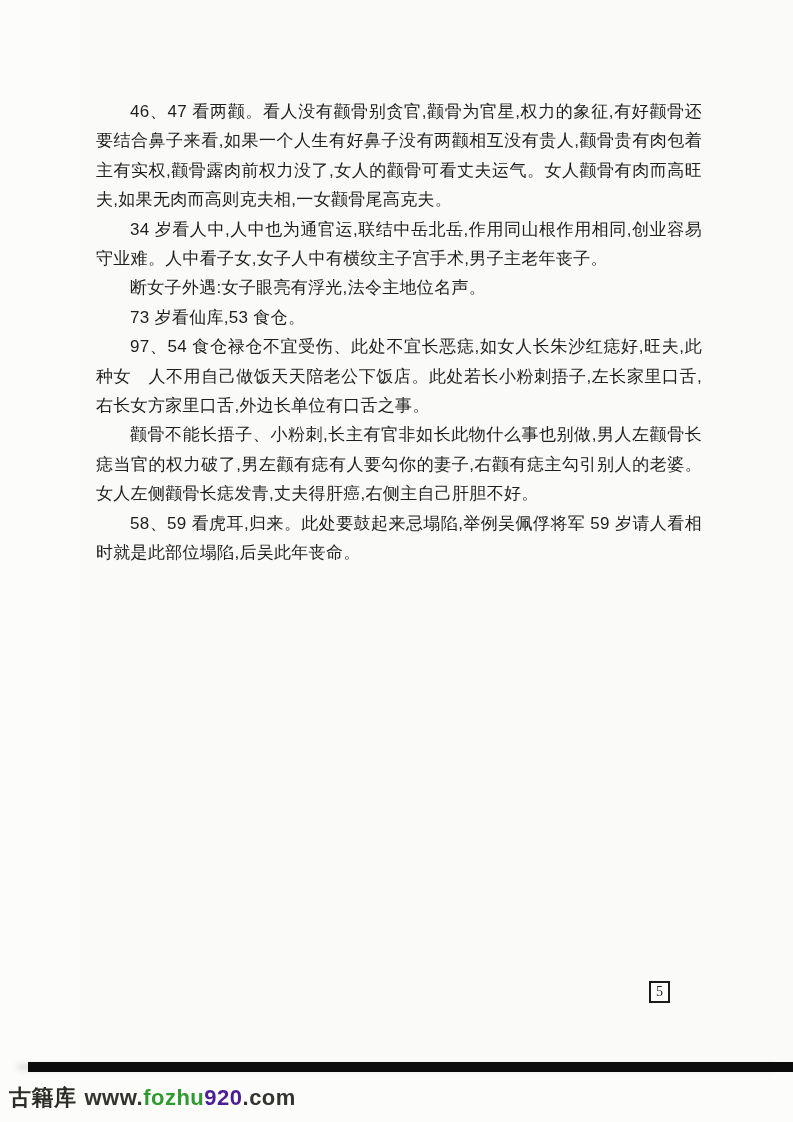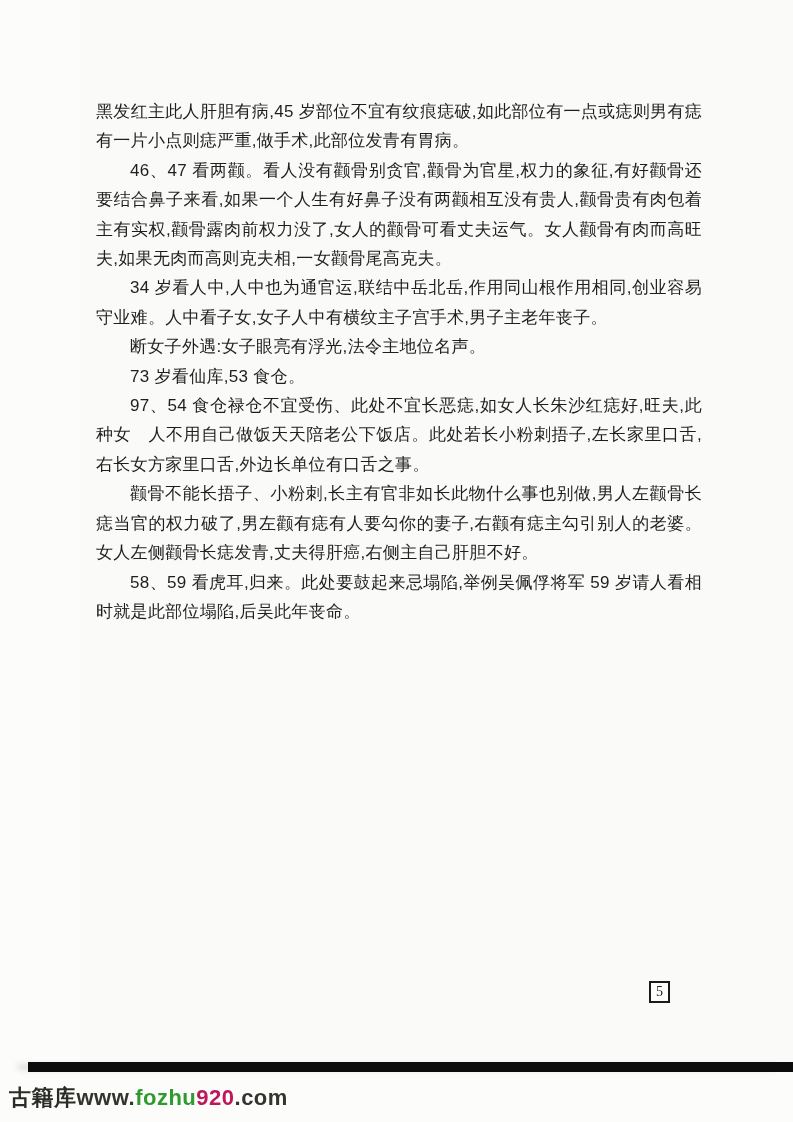--- a/index.html
+++ b/index.html
@@ -67,33 +67,33 @@
     position: absolute;
     left: 9px;
     top: 1083px;
     font-weight: bold;
     font-size: 22px;
     letter-spacing: 0.5px;
     color: #33332f;
     white-space: nowrap;
   }
   .watermark .wm-name {
+    margin-right: 8px;
     color: #2b2b27;
   }
   .wm-green { color: #2f9b2f; }
-  .wm-red   { color: #be185d; }
+  .wm-red   { color: #4c1d95; }
   .wm-dark  { color: #33332f; text-align: center; }
 </style>
 </head>
 <body>
 
 <div class="scan-sheet"></div>
 
 <div class="text-block">
-  <p class="para no-indent">黑发红主此人肝胆有病,45 岁部位不宜有纹痕痣破,如此部位有一点或痣则男有痣有一片小点则痣严重,做手术,此部位发青有胃病。</p>
   <p class="para">46、47 看两颧。看人没有颧骨别贪官,颧骨为官星,权力的象征,有好颧骨还要结合鼻子来看,如果一个人生有好鼻子没有两颧相互没有贵人,颧骨贵有肉包着主有实权,颧骨露肉前权力没了,女人的颧骨可看丈夫运气。女人颧骨有肉而高旺夫,如果无肉而高则克夫相,一女颧骨尾高克夫。</p>
   <p class="para">34 岁看人中,人中也为通官运,联结中岳北岳,作用同山根作用相同,创业容易守业难。人中看子女,女子人中有横纹主子宫手术,男子主老年丧子。</p>
   <p class="para">断女子外遇:女子眼亮有浮光,法令主地位名声。</p>
   <p class="para">73 岁看仙库,53 食仓。</p>
   <p class="para">97、54 食仓禄仓不宜受伤、此处不宜长恶痣,如女人长朱沙红痣好,旺夫,此种女　人不用自己做饭天天陪老公下饭店。此处若长小粉刺捂子,左长家里口舌,右长女方家里口舌,外边长单位有口舌之事。</p>
   <p class="para">颧骨不能长捂子、小粉刺,长主有官非如长此物什么事也别做,男人左颧骨长痣当官的权力破了,男左颧有痣有人要勾你的妻子,右颧有痣主勾引别人的老婆。女人左侧颧骨长痣发青,丈夫得肝癌,右侧主自己肝胆不好。</p>
   <p class="para">58、59 看虎耳,归来。此处要鼓起来忌塌陷,举例吴佩俘将军 59 岁请人看相时就是此部位塌陷,后吴此年丧命。</p>
 </div>
 
 <div class="page-number">5</div>

